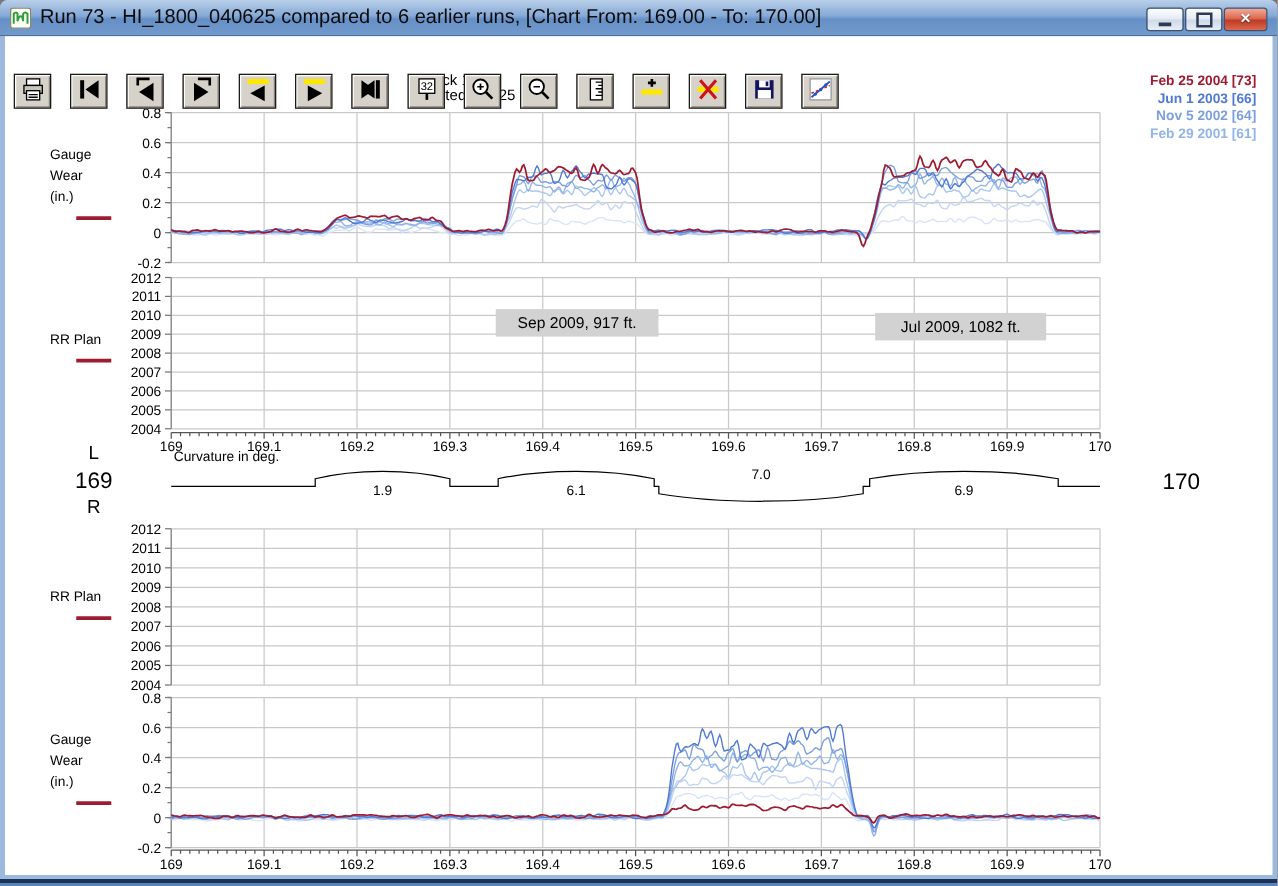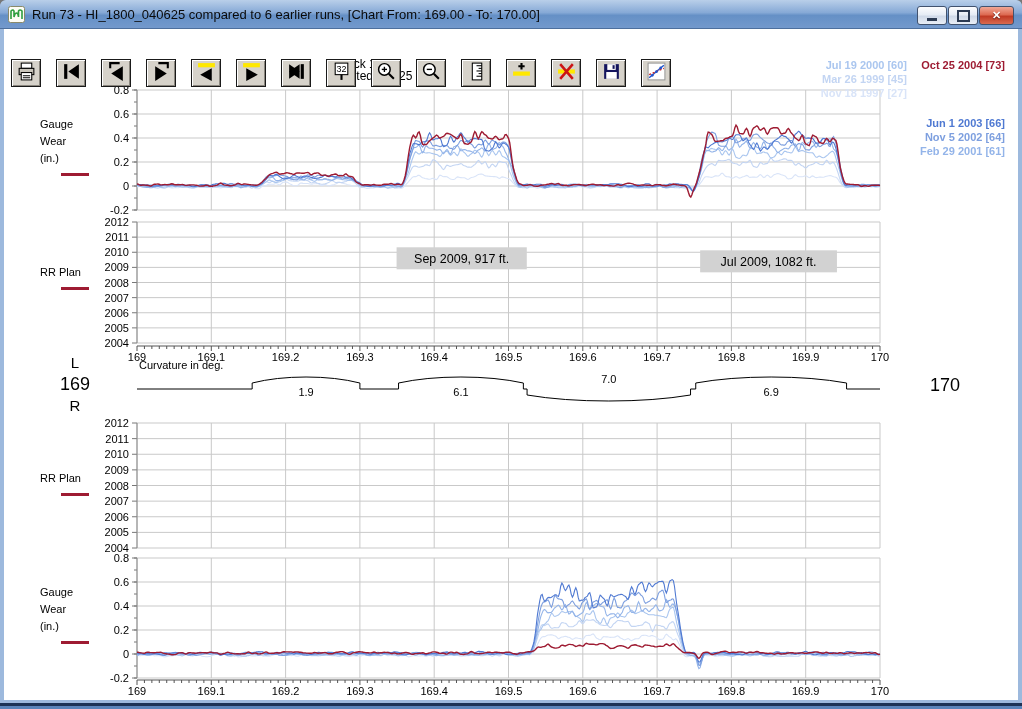--- a/index.html
+++ b/index.html
@@ -1,21 +1,21 @@
 <!DOCTYPE html>
 <html><head>
 <meta charset="utf-8">
 <style>
   html,body{margin:0;padding:0;background:#777;font-family:"Liberation Sans",sans-serif;}
   .window{position:relative;width:1022px;height:709px;background:#9db9dd;overflow:hidden;border-radius:6px 6px 0 0;}
   .titlebar{position:absolute;left:0;top:0;width:1022px;height:28px;
     background:linear-gradient(180deg,#b9cfe9 0%,#86a9d6 45%,#6590c6 55%,#7399cc 100%);
     border-bottom:1px solid #4d6f9d;display:flex;align-items:center;border-radius:6px 6px 0 0;}
   .app-icon{display:inline-block;width:17px;height:17px;margin-left:8px;}
-  .title-text{font-size:13px;color:#0a0a0a;margin-left:7px;white-space:nowrap;}
+  .title-text{font-size:16px;color:#0a0a0a;margin-left:7px;white-space:nowrap;}
   .win-controls{position:absolute;right:8px;top:6px;display:flex;gap:1px;}
   .winbtn{height:19px;border:1px solid #41526e;border-radius:3px;padding:0;cursor:default;
     background:linear-gradient(180deg,#fdfdfe,#e6ecf5 45%,#cfd9e8 55%,#e9eef6);display:flex;align-items:center;justify-content:center;}
   .winbtn.min,.winbtn.max{width:30px;}
   .winbtn.close{width:35px;background:linear-gradient(180deg,#f0a896,#dd6a52 45%,#c03a24 55%,#d96a50);}
   .glyph-min{display:block;width:10px;height:3px;background:#2b3a52;margin-top:8px;}
   .glyph-max{display:block;width:9px;height:8px;border:2px solid #2b3a52;background:transparent;}
   .glyph-x{color:#fff;font-size:11px;font-weight:bold;line-height:1;text-shadow:0 1px 1px #5a1008;}
   .content{position:absolute;left:4px;top:29px;right:4px;bottom:9px;background:#ffffff;}
   .bottom-edge{position:absolute;left:0;right:0;bottom:0;height:9px;
@@ -170,27 +170,22 @@
               <line x1="3" y1="16" x2="17" y2="4" stroke="#2255cc" stroke-width="1.4"></line>
               <line x1="3" y1="13" x2="17" y2="7" stroke="#cc2222" stroke-width="1.2" stroke-dasharray="2,1.6"></line>
               <circle cx="6" cy="13.6" r="1.3" fill="#2255cc"></circle>
               <circle cx="10" cy="10.2" r="1.3" fill="#2255cc"></circle>
               <circle cx="14" cy="6.6" r="1.3" fill="#2255cc"></circle>
             </svg></span>
         </button>
       </div>
     <div class="legend" id="legend">
         <div class="legend-col">
-          <div class="legend-row" style="color: rgb(170, 198, 239);">Jul 19 2000 [60]</div>
-          <div class="legend-row" style="color: rgb(195, 213, 243);">Mar 26 1999 [45]</div>
-          <div class="legend-row" style="color: rgb(217, 228, 248);">Nov 18 1997 [27]</div>
-        </div>
-        <div class="legend-col">
-          <div class="legend-row" style="color: rgb(158, 27, 50);">Oct 25 2004 [73]</div>
-          <div class="legend-row" style="color: rgb(79, 121, 210); margin-top: 44px;">Jun 1 2003 [66]</div>
+          <div class="legend-row" style="color: rgb(158, 27, 50);">Feb 25 2004 [73]</div>
+          <div class="legend-row" style="color: rgb(79, 121, 210);">Jun 1 2003 [66]</div>
           <div class="legend-row" style="color: rgb(125, 159, 223);">Nov 5 2002 [64]</div>
           <div class="legend-row" style="color: rgb(147, 180, 233);">Feb 29 2001 [61]</div>
         </div>
       </div>
   </div>
 
   <div class="hdr" style="left:306px;top:57px;width:100px;">Track 1</div>
   <div class="hdr" style="left:290px;top:69px;width:200px;">Tested Jun 25 2004</div>
 
   <div class="side-label" style="left:40px;top:116px;" id="gw-top">

